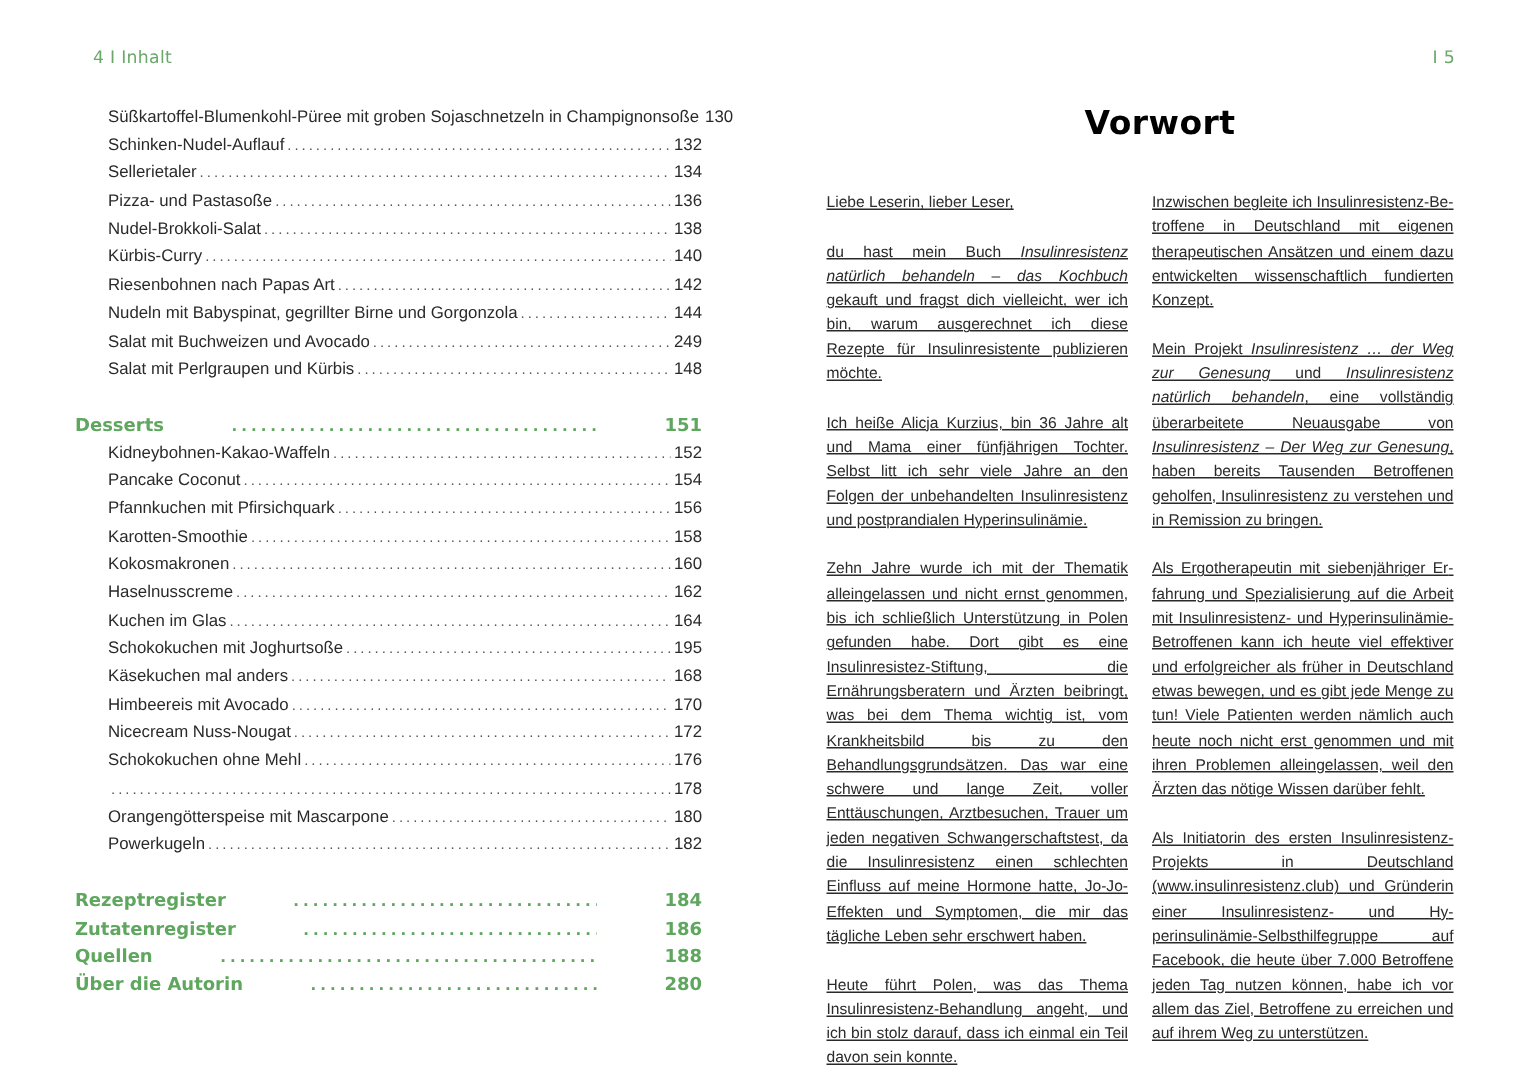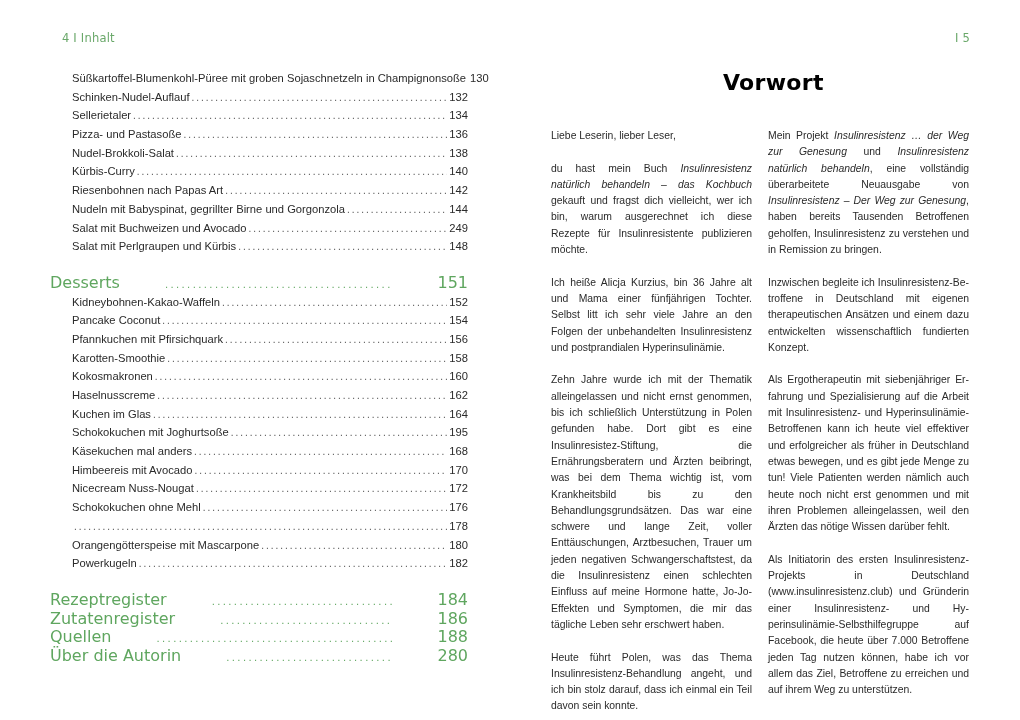--- a/index.html
+++ b/index.html
@@ -10,30 +10,30 @@
     .running-head { position: absolute; top: 31px; font-size: 11.5px; color: #6aa86a; font-family: "DejaVu Sans", sans-serif; letter-spacing: 0.2px; }
     .running-head.left { left: 50px; margin-left: 12px; }
     .running-head.right { right: 50px; }
     .toc { position: absolute; left: 50px; top: 69px; width: 418px; }
     .toc-row { display: flex; align-items: baseline; height: 18.7px; font-size: 11.2px; line-height: 18.7px; color: #2a2a2a; }
     .toc-row.sub { padding-left: 22px; }
     .toc-row .title { white-space: nowrap; }
     .toc-row .dots { flex: 1; overflow: hidden; white-space: nowrap; margin: 0 2px; color: #555; letter-spacing: 1.6px; font-size: 10px; }
     .toc-row .dots::after { content: ". . . . . . . . . . . . . . . . . . . . . . . . . . . . . . . . . . . . . . . . . . . . . . . . . . . . . . . . . . . . . . . . . . . . . . . . . . . . . . . . . . . . . . . . . . . . . . . . . . . . . . . . . . . . . . . . . . . . . . . . . . . . . . . . . . . . . . . ."; letter-spacing: -0.4px; }
     .toc-row .page-no { white-space: nowrap; }
-    .toc-row.section { color: #5fa65f; font-family: "DejaVu Sans", sans-serif; font-size: 16px; font-weight: normal; gap: 43px; }
+    .toc-row.section { color: #5fa65f; font-family: "DejaVu Sans", sans-serif; font-size: 12px; font-weight: bold; gap: 43px; }
     .toc-row.section .dots { color: #5fa65f; }
     .toc-row.section .title, .toc-row.section .page-no { color: #5fa65f; }
     .gap { height: 18px; }
     .gap-small { height: 18px; }
     .vorwort-title { position: absolute; left: 213px; top: 70px; font-size: 22px; color: #000000; font-family: "DejaVu Sans", sans-serif; font-weight: bold; letter-spacing: 0.3px; }
     .col { position: absolute; top: 128px; width: 201px; font-size: 10.4px; line-height: 16.3px; color: #2a2a2a; text-align: justify; hyphens: manual; }
     .col.c1 { left: 41px; }
     .col.c2 { left: 258px; }
-    .col p { margin: 0 0 16.3px 0; }
+    .col p { margin: 0 0 16.3px 0; text-decoration: underline; }
     .col em { font-style: italic; }
   </style>
 </head>
 <body>
 
 <div class="page page-left">
   <div class="running-head left">4  I  Inhalt</div>
 
   <div class="toc">
     <div id="toc-before">
@@ -202,18 +202,18 @@
 
   <div class="col c1">
     <p>Liebe Leserin, lieber Leser,</p>
     <p><span>du hast mein Buch </span><em>Insulinresistenz natürlich be­handeln – das Kochbuch</em><span> gekauft und fragst dich vielleicht, wer ich bin, warum ausgerechnet ich diese Rezepte für Insulinresistente publizieren möchte.</span></p>
     <p>Ich heiße Alicja Kurzius, bin 36 Jahre alt und Mama einer fünfjährigen Tochter. Selbst litt ich sehr viele Jahre an den Folgen der unbe­handelten Insulinresistenz und postprandialen Hyperinsulinämie.</p>
     <p>Zehn Jahre wurde ich mit der Thematik allein­gelassen und nicht ernst genommen, bis ich schließlich Unterstützung in Polen gefunden habe. Dort gibt es eine Insulinresistez-Stif­tung, die Ernährungsberatern und Ärzten beibringt, was bei dem Thema wichtig ist, vom Krankheitsbild bis zu den Behandlungsgrund­sätzen. Das war eine schwere und lange Zeit, voller Enttäuschungen, Arztbesuchen, Trauer um jeden negativen Schwangerschaftstest, da die Insulinresistenz einen schlechten Einfluss auf meine Hormone hatte, Jo-Jo-Effekten und Symptomen, die mir das tägliche Leben sehr erschwert haben.</p>
     <p>Heute führt Polen, was das Thema Insulinresis­tenz-Behandlung angeht, und ich bin stolz da­rauf, dass ich einmal ein Teil davon sein konnte.</p>
   </div>
 
   <div class="col c2">
+    <p>Inzwischen begleite ich Insulinresistenz-Be­troffene in Deutschland mit eigenen therapeu­tischen Ansätzen und einem dazu entwickelten wissenschaftlich fundierten Konzept.</p>
     <p><span>Mein Projekt </span><em>Insulinresistenz … der Weg zur Ge­nesung</em><span> und </span><em>Insulinresistenz natürlich behandeln</em><span>, eine vollständig überarbeitete Neuausgabe von </span><em>Insulinresistenz – Der Weg zur Genesung</em><span>, haben bereits Tausenden Betroffenen geholfen, Insu­linresistenz zu verstehen und in Remission zu bringen.</span></p>
-    <p>Inzwischen begleite ich Insulinresistenz-Be­troffene in Deutschland mit eigenen therapeu­tischen Ansätzen und einem dazu entwickelten wissenschaftlich fundierten Konzept.</p>
     <p>Als Ergotherapeutin mit siebenjähriger Er­fahrung und Spezialisierung auf die Arbeit mit Insulinresistenz- und Hyperinsulinämie-Be­troffenen kann ich heute viel effektiver und erfolgreicher als früher in Deutschland etwas bewegen, und es gibt jede Menge zu tun! Vie­le Patienten werden nämlich auch heute noch nicht erst genommen und mit ihren Problemen alleingelassen, weil den Ärzten das nötige Wis­sen darüber fehlt.</p>
     <p>Als Initiatorin des ersten Insulinresistenz-Pro­jekts in Deutschland (www.insulinresistenz.club) und Gründerin einer Insulinresistenz- und Hy­perinsulinämie-Selbsthilfegruppe auf Facebook, die heute über 7.000 Betroffene jeden Tag nutzen können, habe ich vor allem das Ziel, Betroffene zu erreichen und auf ihrem Weg zu unterstützen.</p>
   </div>
 </div>
 
 </body></html>

